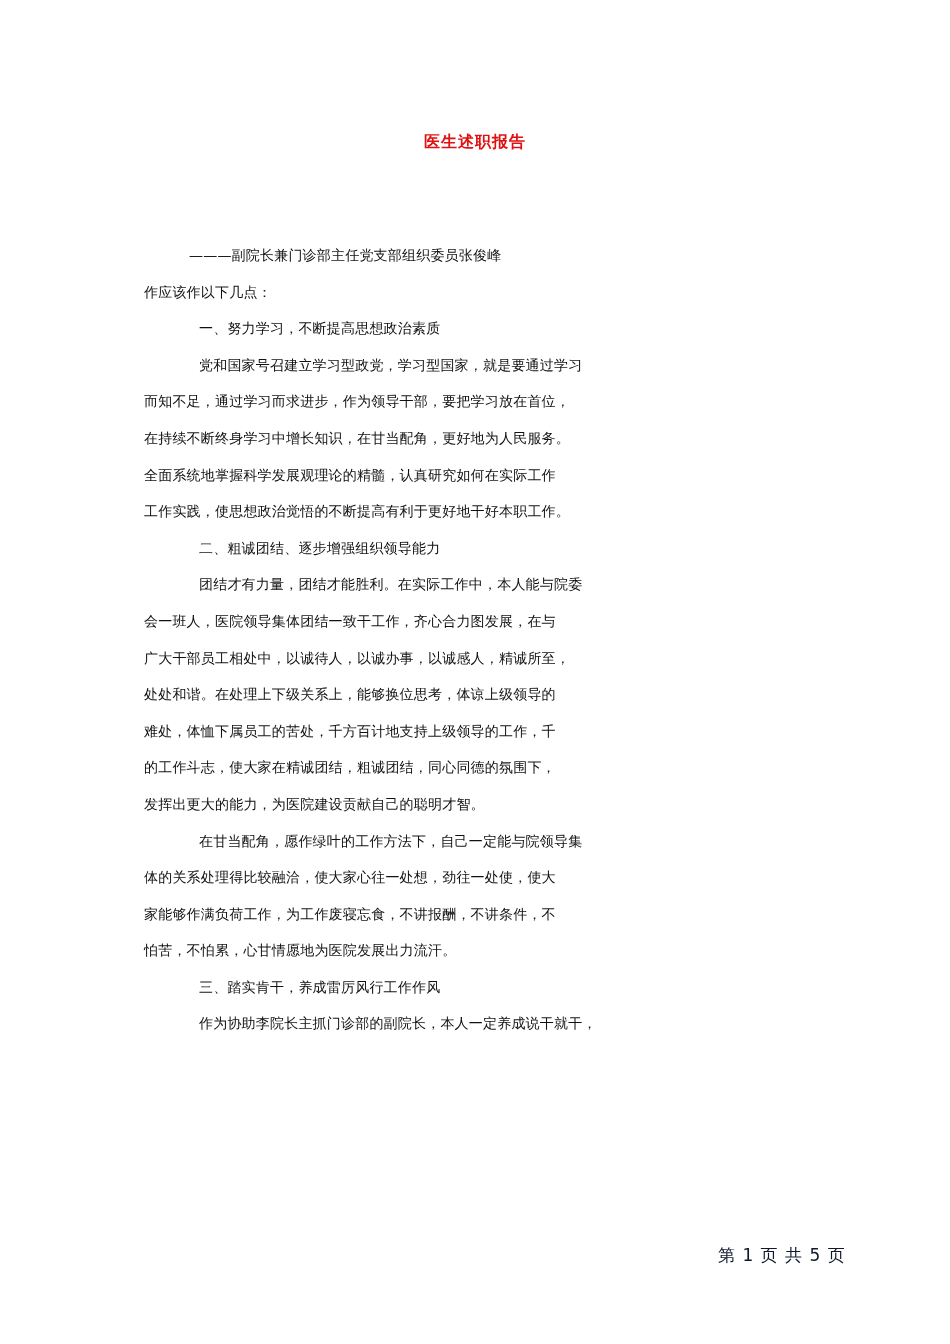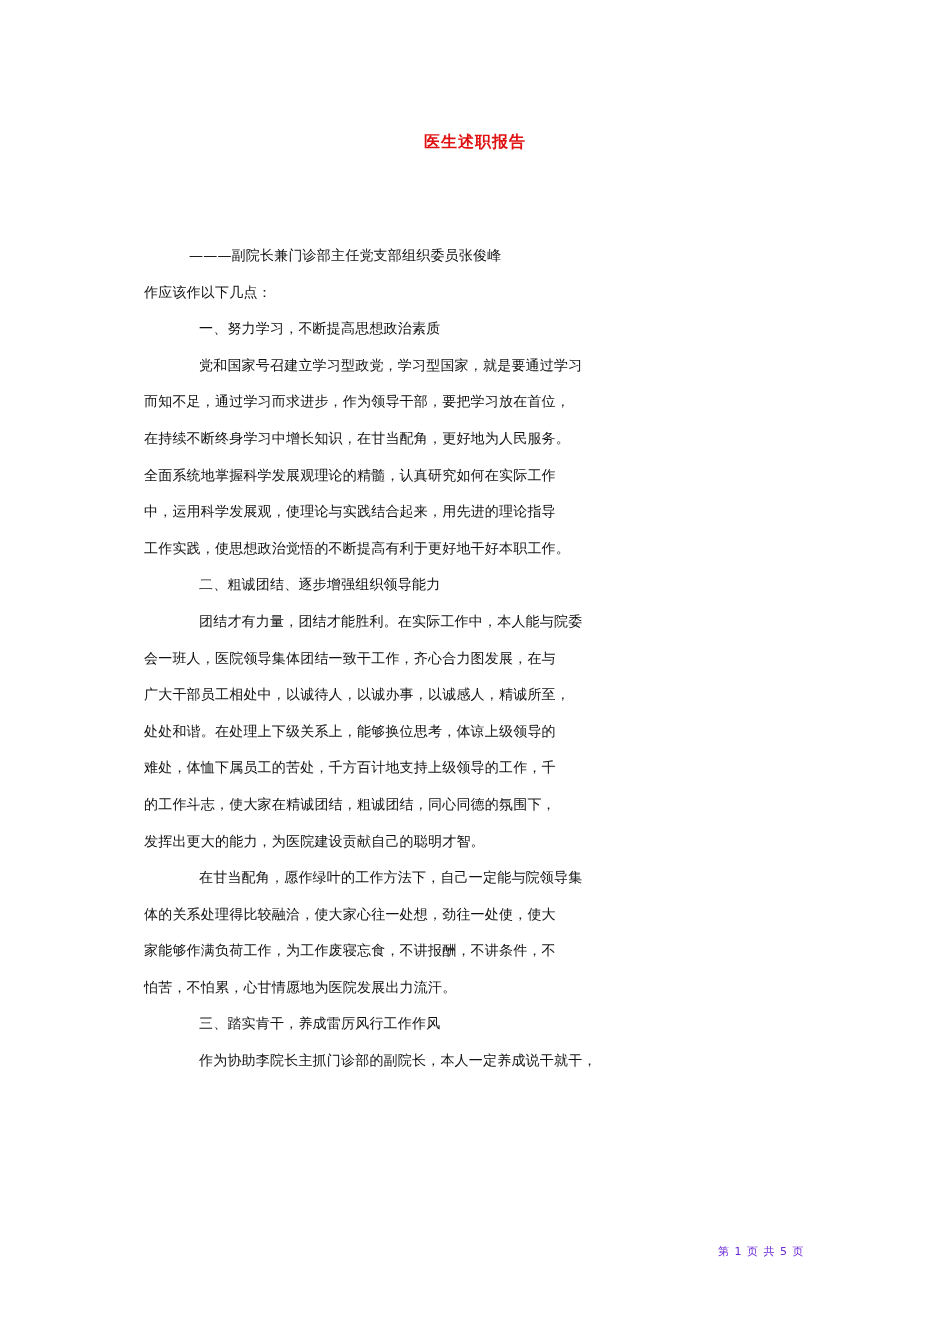--- a/index.html
+++ b/index.html
@@ -5,37 +5,36 @@
   html, body { margin: 0; padding: 0; background: #ffffff; }
   body { width: 950px; height: 1344px; position: relative; overflow: hidden;
          font-family: "DejaVu Serif", "Liberation Serif", serif; color: #111; }
   .title { position: absolute; left: 0; width: 950px; top: 132px; text-align: center;
            font-size: 16px; font-weight: bold; color: #e01010; letter-spacing: 1px; }
   .body { position: absolute; left: 144px; top: 237px; width: 665px; }
   .line { height: 36.6px; line-height: 36.6px; font-size: 14px; white-space: nowrap;
           overflow: visible; letter-spacing: 0.2px; }
   .indent { padding-left: 55px; }
   .subtitle-indent { padding-left: 45px; }
-  .footer { position: absolute; top: 1244px; left: 718px; font-size: 11px; color: #6d28d9;
+  .footer { position: absolute; top: 1244px; left: 718px; font-size: 17px; color: #0f172a;
             font-family: "DejaVu Sans", sans-serif; letter-spacing: 1px; }
 </style>
 </head>
 <body>
 
 <div class="title">医生述职报告</div>
 
 <div class="body" id="doc-body">
     <div class="line subtitle-indent">———副院长兼门诊部主任党支部组织委员张俊峰</div>
     <div class="line">作应该作以下几点：</div>
     <div class="line indent">一、努力学习，不断提高思想政治素质</div>
     <div class="line indent">党和国家号召建立学习型政党，学习型国家，就是要通过学习</div>
     <div class="line">而知不足，通过学习而求进步，作为领导干部，要把学习放在首位，</div>
     <div class="line">在持续不断终身学习中增长知识，在甘当配角，更好地为人民服务。</div>
     <div class="line">全面系统地掌握科学发展观理论的精髓，认真研究如何在实际工作</div>
-    <div class="line">中，运用科学发展观，使理论与实践结合起来，用先进的理论指导</div>
     <div class="line">工作实践，使思想政治觉悟的不断提高有利于更好地干好本职工作。</div>
     <div class="line indent">二、粗诚团结、逐步增强组织领导能力</div>
     <div class="line indent">团结才有力量，团结才能胜利。在实际工作中，本人能与院委</div>
     <div class="line">会一班人，医院领导集体团结一致干工作，齐心合力图发展，在与</div>
     <div class="line">广大干部员工相处中，以诚待人，以诚办事，以诚感人，精诚所至，</div>
     <div class="line">处处和谐。在处理上下级关系上，能够换位思考，体谅上级领导的</div>
     <div class="line">难处，体恤下属员工的苦处，千方百计地支持上级领导的工作，千</div>
     <div class="line">的工作斗志，使大家在精诚团结，粗诚团结，同心同德的氛围下，</div>
     <div class="line">发挥出更大的能力，为医院建设贡献自己的聪明才智。</div>
     <div class="line indent">在甘当配角，愿作绿叶的工作方法下，自己一定能与院领导集</div>

